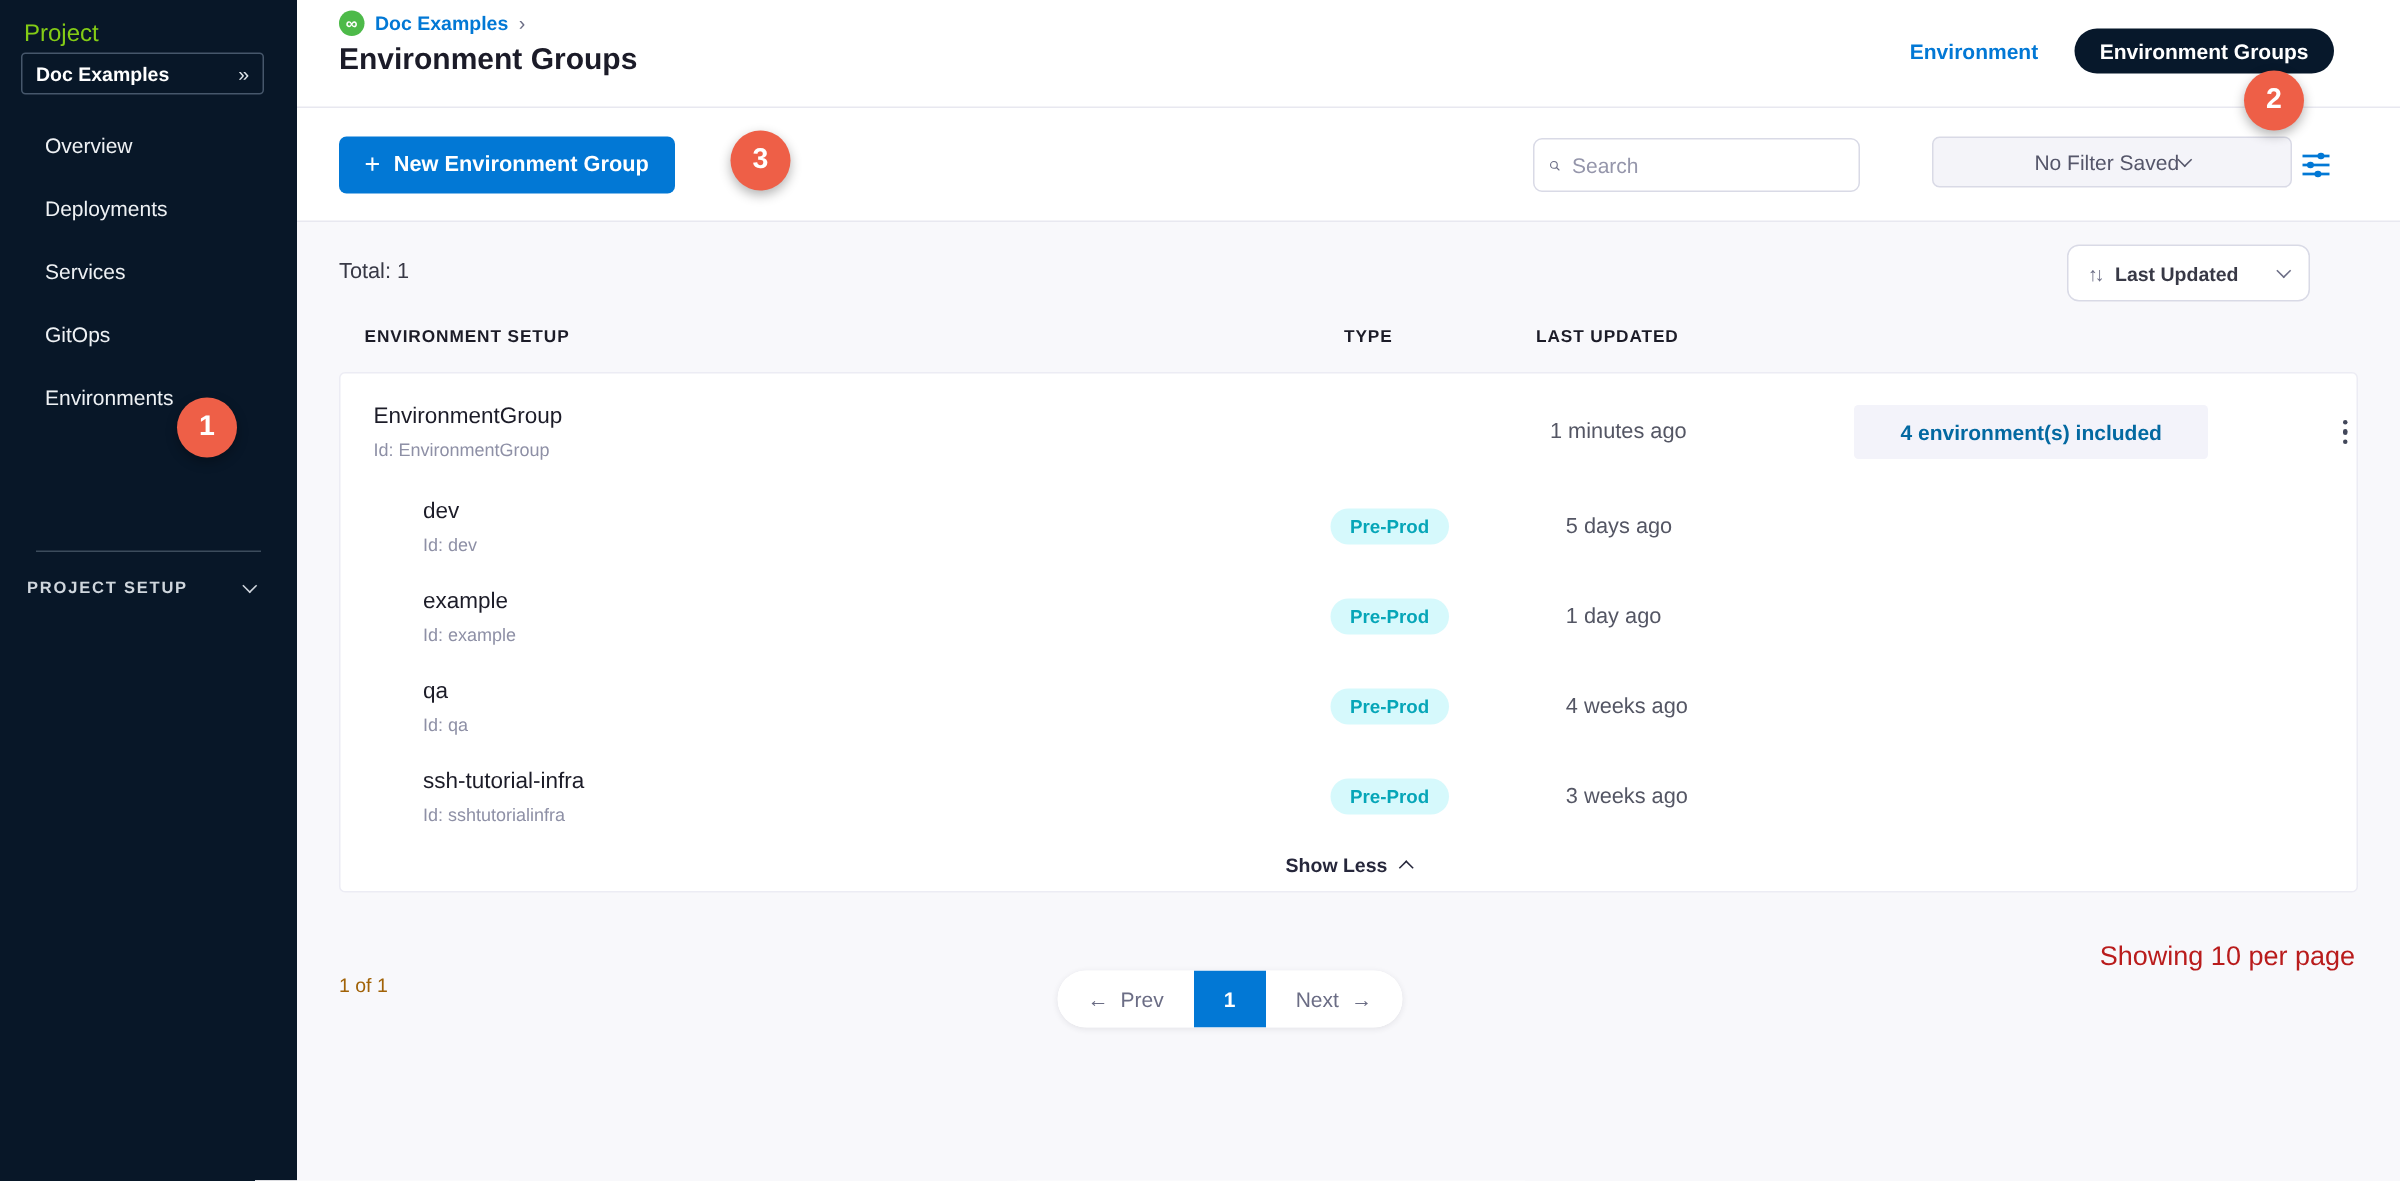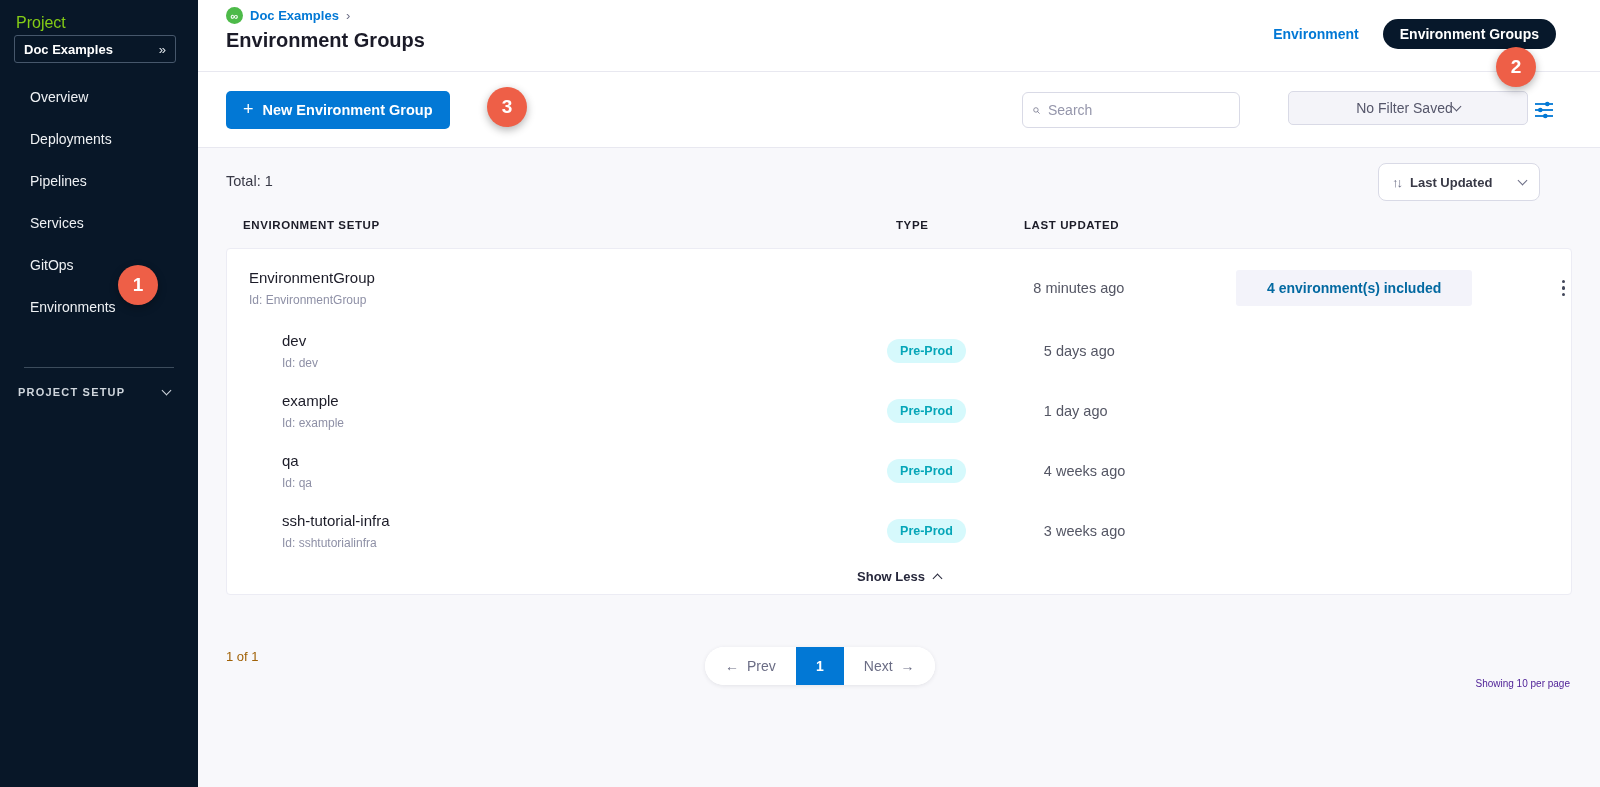--- a/index.html
+++ b/index.html
@@ -110,37 +110,36 @@
 
   
   .page-info { position: absolute; left: 28px; top: 501px; font-size: 13px; font-weight: normal; color: #a16207; }
   .pager { position: absolute; left: 507px; top: 499px; height: 38px; display: flex; align-items: center;
     background: #fff; border-radius: 20px; overflow: hidden; box-shadow: 0 1px 4px rgba(40,41,61,.1); }
   .pager-btn { padding: 0 20px; height: 38px; font-size: 14px; color: #6b6d85; display: flex;
     align-items: center; gap: 8px; cursor: pointer; background: #fff; border: none;
     font-family: "Liberation Sans", sans-serif; }
   .pager-page { width: 48px; height: 38px; background: #0278d5; color: #fff; font-size: 14px;
     font-weight: bold; display: flex; align-items: center; justify-content: center; cursor: pointer; }
-  .per-page { position: absolute; right: 30px; top: 530px; font-size: 10px; color: #4c1d95; }
+  .per-page { position: absolute; right: 30px; top: 479px; font-size: 18px; color: #b91c1c; }
 </style>
 </head>
 <body>
 
 <div class="app">
 
   <nav class="sidebar">
     <div class="project-label">Project</div>
     <div class="project-select">
       <span class="pname">Doc Examples</span>
       <span class="pexp">»</span>
     </div>
     <div class="nav">
       <div class="nav-item"><span>Overview</span></div>
       <div class="nav-item"><span>Deployments</span></div>
-      <div class="nav-item"><span>Pipelines</span></div>
       <div class="nav-item"><span>Services</span></div>
       <div class="nav-item"><span>GitOps</span></div>
       <div class="nav-item"><span>Environments</span></div>
     </div>
     <div class="side-divider"></div>
     <div class="setup-row">
       <span>PROJECT SETUP</span>
       <span class="chev chev-down"></span>
     </div>
   </nav>
@@ -205,21 +204,21 @@
     </div>
 
     <section class="card">
 
       <div class="row group-row">
         <div class="name-col">
           <div class="row-name">EnvironmentGroup</div>
           <div class="row-id">Id: EnvironmentGroup</div>
         </div>
         <div class="type-col"></div>
-        <div class="updated-col">8 minutes ago</div>
+        <div class="updated-col">1 minutes ago</div>
         <div class="extra-col">
           <div class="included-pill">4 environment(s) included</div>
         </div>
         <div class="kebab-col">
           <div class="kebab">
               <i></i>
               <i></i>
               <i></i>
             </div>
         </div>

